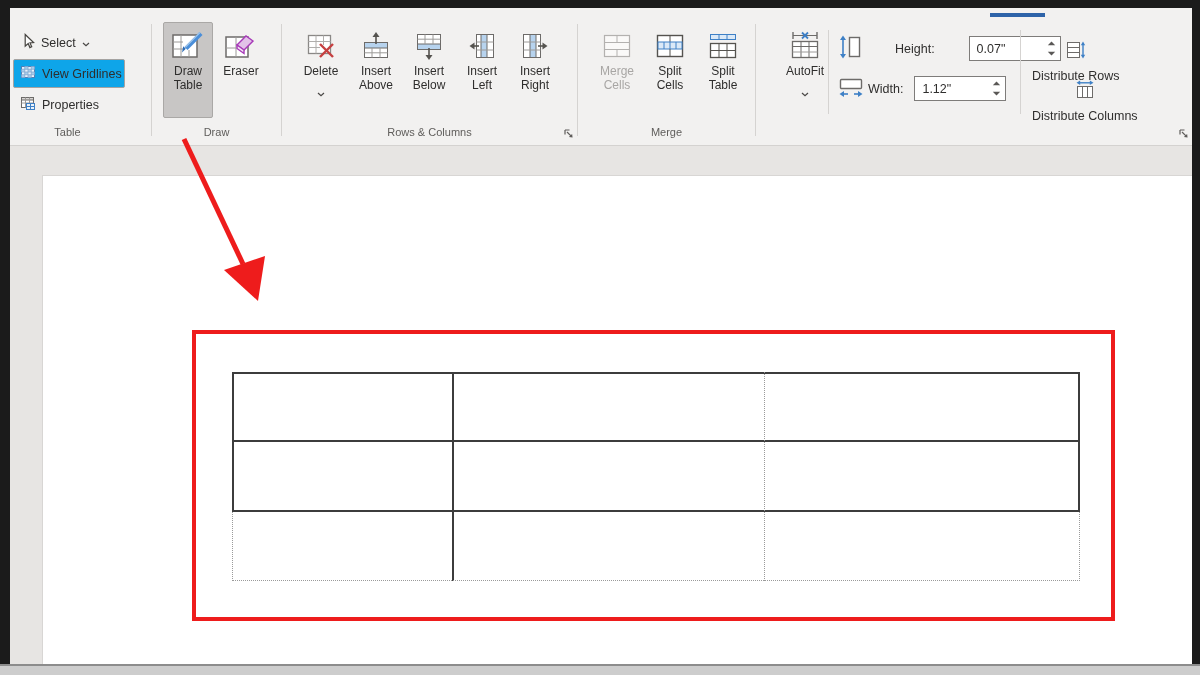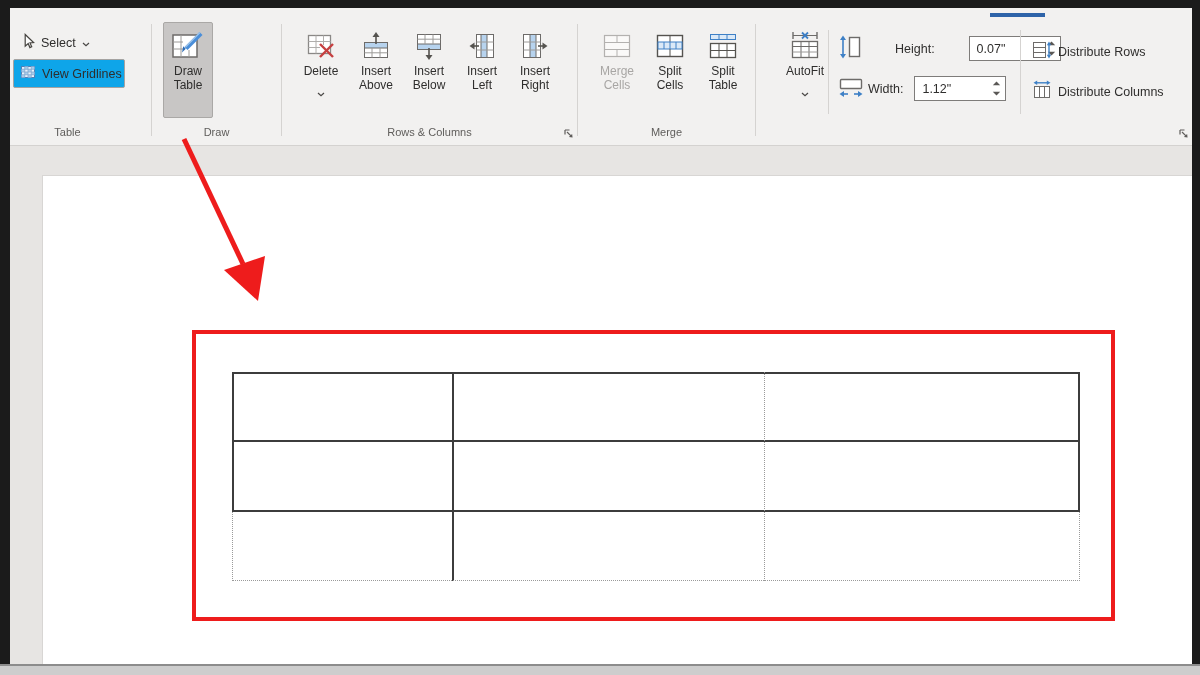--- a/index.html
+++ b/index.html
@@ -33,21 +33,21 @@
   .g-table .col{display:flex;flex-direction:column;gap:2px;padding-top:8px;padding-left:3px;}
   .smallbtn{display:flex;align-items:center;gap:6px;padding:4px 6px;font-size:12.5px;box-sizing:border-box;border:1px solid transparent;border-radius:2px;white-space:nowrap;}
   .smallbtn.pressed{background:#0ea5e9;border:1px solid #a5a3a1;}
 
   
   .cs-row{position:absolute;display:flex;align-items:center;gap:4px;font-size:12.5px;}
   .spinbox{position:relative;width:92px;height:25px;border:1px solid #7e7c7a;background:#fff;box-sizing:border-box;}
   .spinbox input{position:absolute;left:0;top:0;width:70px;height:23px;border:none;outline:none;font-size:12.5px;font-family:inherit;padding:0 0 0 7px;color:#2f2e2d;background:transparent;}
   .spinners{position:absolute;right:1px;top:1px;bottom:1px;width:15px;display:flex;flex-direction:column;}
   .spinners .sp{flex:1;display:flex;align-items:center;justify-content:center;cursor:pointer;}
-  .distbtn{position:absolute;display:flex;align-items:center;gap:6px;font-size:12.5px;padding:2px 4px;white-space:nowrap;}
+  .distbtn{position:absolute;display:flex;align-items:center;gap:6px;font-size:12.5px;padding:2px 4px;white-space:nowrap;flex-direction:column;}
 
   
   .t-solid{position:absolute;left:232px;top:372px;width:848px;height:140px;border:2px solid #3c3c3c;box-sizing:border-box;}
   .t-midline{position:absolute;left:0;right:0;top:66px;border-top:2px solid #3c3c3c;}
   .t-vsolid{position:absolute;left:452px;top:372px;width:2px;height:209px;background:#3c3c3c;}
   .t-vdot{position:absolute;left:764px;top:372px;width:1px;height:209px;border-left:1px dotted #9a9a9a;}
   .t-row3{position:absolute;left:232px;top:512px;width:848px;height:69px;border:1px dotted #9a9a9a;border-top:none;box-sizing:border-box;}
   .red-rect{position:absolute;left:192px;top:330px;width:923px;height:291px;border:4px solid #ee1c1c;box-sizing:border-box;}
   .arrow-overlay{position:absolute;left:0;top:0;pointer-events:none;}
 </style>
@@ -96,20 +96,35 @@
                   <line x1="8" y1="2.5" x2="8" y2="13.5"></line>
                   <line x1="11.25" y1="2.5" x2="11.25" y2="13.5"></line>
                 <line x1="1.5" y1="5.25" x2="14.5" y2="5.25"></line>
                   <line x1="1.5" y1="8" x2="14.5" y2="8"></line>
                   <line x1="1.5" y1="10.75" x2="14.5" y2="10.75"></line>
               </g>
             </svg>
           </span>
           <span>View Gridlines</span>
         </div>
+        <div class="smallbtn">
+          <span>
+            <svg width="16" height="16" viewBox="0 0 16 16">
+              <rect x="1.5" y="2.5" width="12" height="10" fill="#fff" stroke="#6d6b69"></rect>
+              <rect x="1.5" y="2.5" width="12" height="2.5" fill="#d8d6d4" stroke="#6d6b69"></rect>
+              <line x1="5.5" y1="2.5" x2="5.5" y2="12.5" stroke="#9c9a98"></line>
+                <line x1="9.5" y1="2.5" x2="9.5" y2="12.5" stroke="#9c9a98"></line>
+              <line x1="1.5" y1="8" x2="13.5" y2="8" stroke="#9c9a98"></line>
+              <rect x="6.5" y="8.5" width="8" height="6" fill="#eaf2fa" stroke="#3e80c6"></rect>
+              <line x1="10.5" y1="8.5" x2="10.5" y2="14.5" stroke="#3e80c6"></line>
+                <line x1="6.5" y1="11.5" x2="14.5" y2="11.5" stroke="#3e80c6"></line>
+            </svg>
+          </span>
+          <span>Properties</span>
+        </div>
       </div>
       <div class="group-label">Table</div>
     </div>
 
     <div class="sep" style="left:141px;"></div>
 
     <div class="group" style="left:142px;width:129px;">
       <div class="btnrow" style="padding-left:11px;">
         <div class="bigbtn pressed">
           <div class="ic">
@@ -119,20 +134,32 @@
                 <line x1="18" y1="20" x2="18" y2="27" stroke="#9c9a98"></line>
               <line x1="2" y1="12" x2="12" y2="12" stroke="#9c9a98"></line>
                 <line x1="2" y1="19" x2="14" y2="19" stroke="#9c9a98"></line>
               <line x1="30" y1="3.5" x2="15" y2="18.5" stroke="#4a8ed9" stroke-width="4.2"></line>
               <line x1="29" y1="2.5" x2="14.5" y2="17" stroke="#9dc3ea" stroke-width="1.3"></line>
               <polygon points="11,22.5 14.8,18.8 12.2,16.2" fill="#2f6db5"></polygon>
             </svg>
           </div>
           <div class="lbl">Draw</div>
           <div class="lbl">Table</div>
+        </div>
+        <div class="bigbtn">
+          <div class="ic">
+            <svg width="34" height="32" viewBox="0 0 34 32">
+              <rect x="2" y="7" width="22" height="20" fill="#fff" stroke="#6d6b69" stroke-width="1.5"></rect>
+              <line x1="12" y1="7" x2="12" y2="27" stroke="#9c9a98"></line>
+                <line x1="2" y1="18" x2="12" y2="18" stroke="#9c9a98"></line>
+              <polygon points="13,15 22,6 29,11 20,20" fill="#e2c2e8" stroke="#a73ab8" stroke-width="1.4"></polygon>
+              <polygon points="13,15 20,20 20,23.5 13,18.5" fill="#f4e5f6" stroke="#a73ab8" stroke-width="1.4"></polygon>
+            </svg>
+          </div>
+          <div class="lbl">Eraser</div>
         </div>
       </div>
       <div class="group-label">Draw</div>
     </div>
 
     <div class="sep" style="left:271px;"></div>
 
     <div class="group" style="left:272px;width:295px;">
       <div class="btnrow" style="padding-left:12px;">
         <div class="bigbtn wide">

